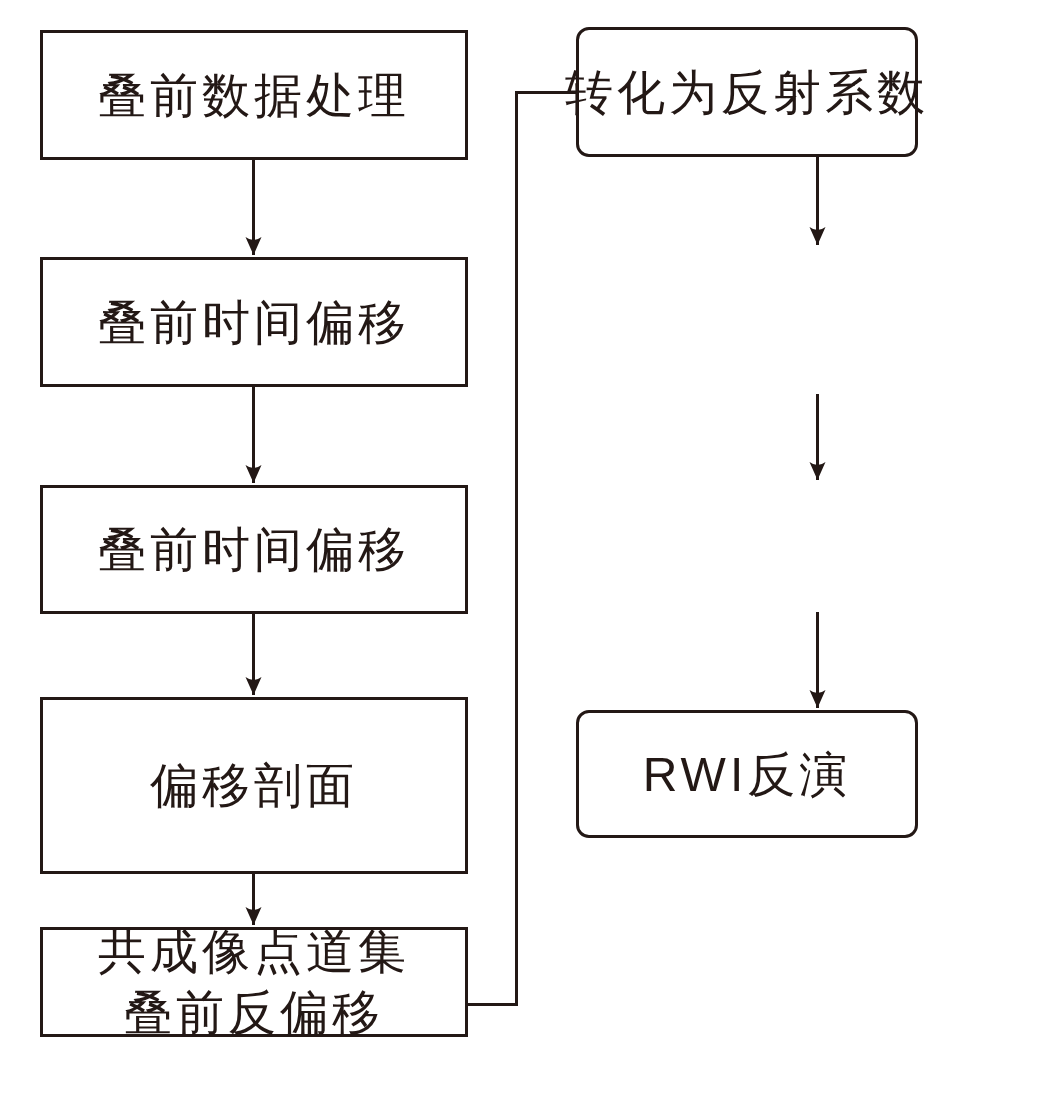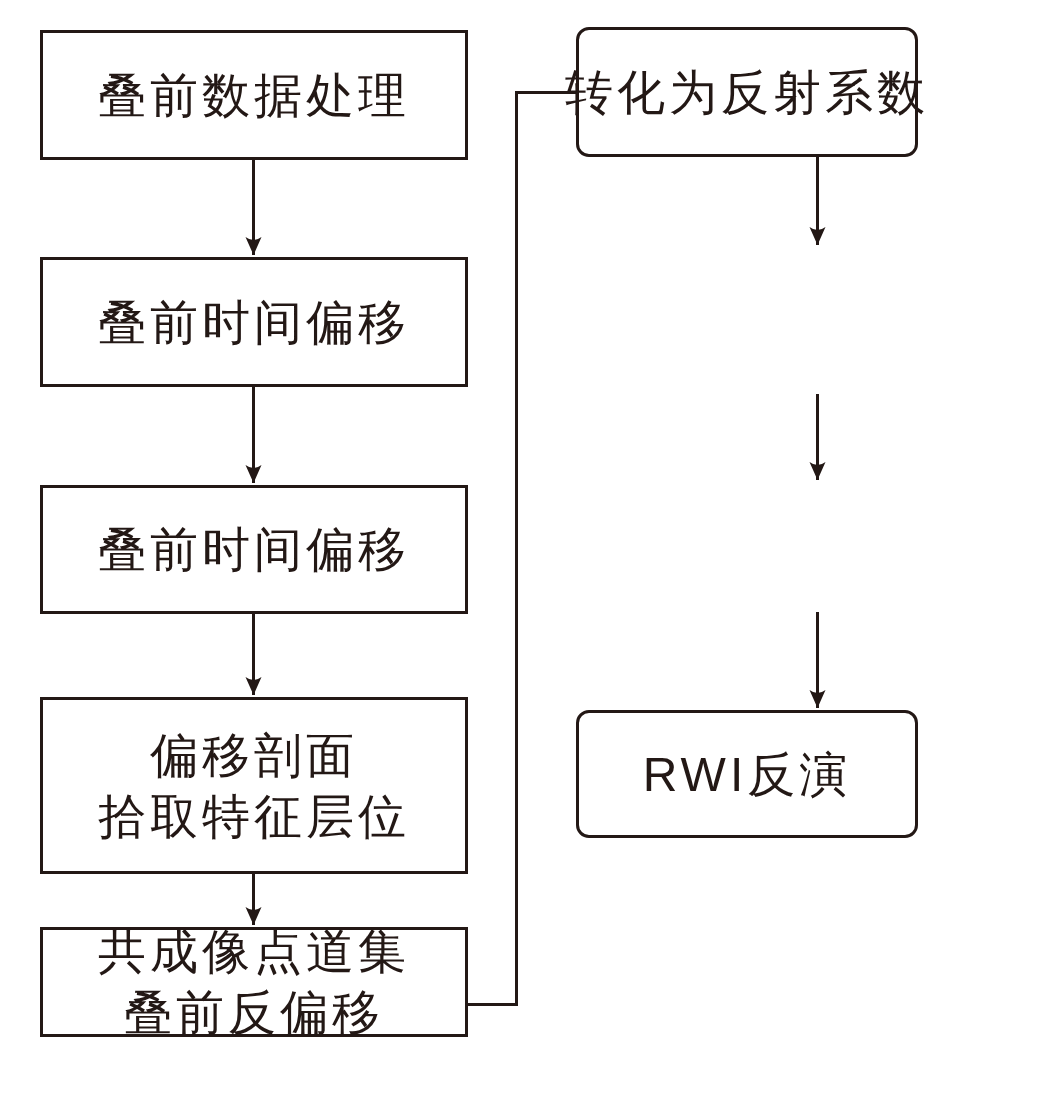--- a/index.html
+++ b/index.html
@@ -67,21 +67,20 @@
   <div class="node col-left" style="top:257px; height:130px">
     <span class="line">叠前时间偏移</span>
   </div>
 
   <div class="node col-left" style="top:485px; height:129px">
     <span class="line">叠前时间偏移</span>
   </div>
 
   <div class="node col-left" style="top:697px; height:177px">
     <span class="line">偏移剖面</span>
-    <span class="line">拾取特征层位</span>
   </div>
 
   <div class="node col-left" style="top:927px; height:110px">
     <span class="line">共成像点道集</span>
     <span class="line">叠前反偏移</span>
   </div>
 
   <div class="node col-right" style="top:27px; height:130px">
     <span class="line">转化为反射系数</span>
   </div>

